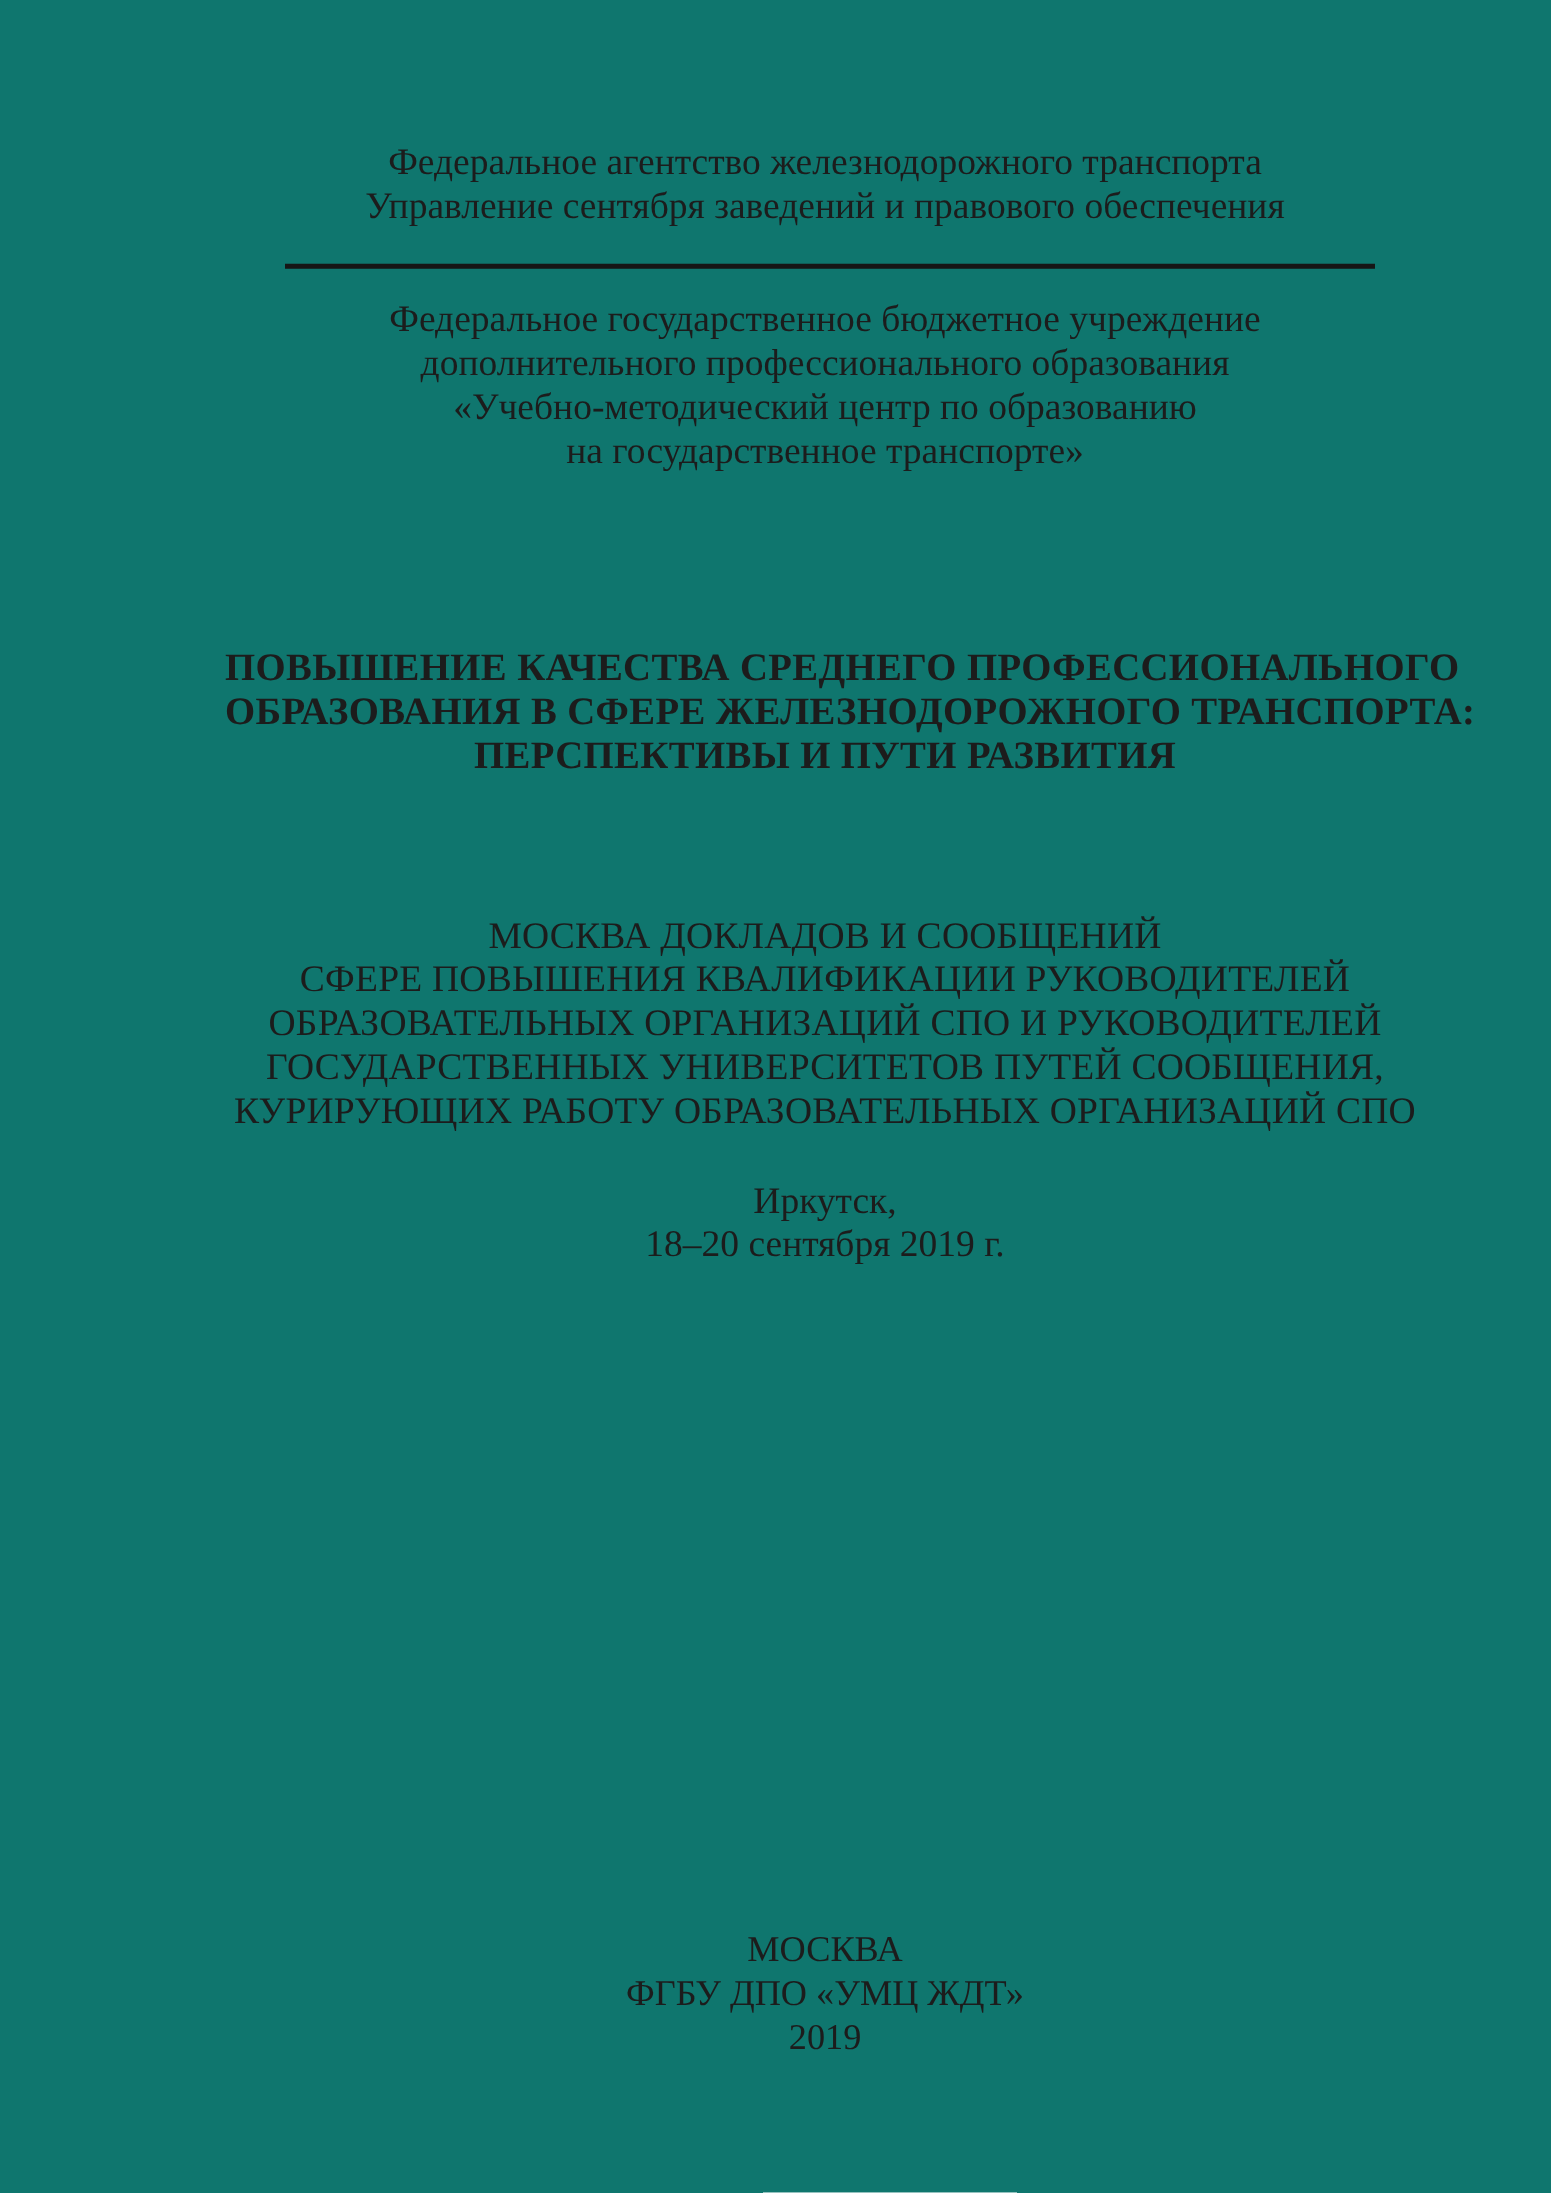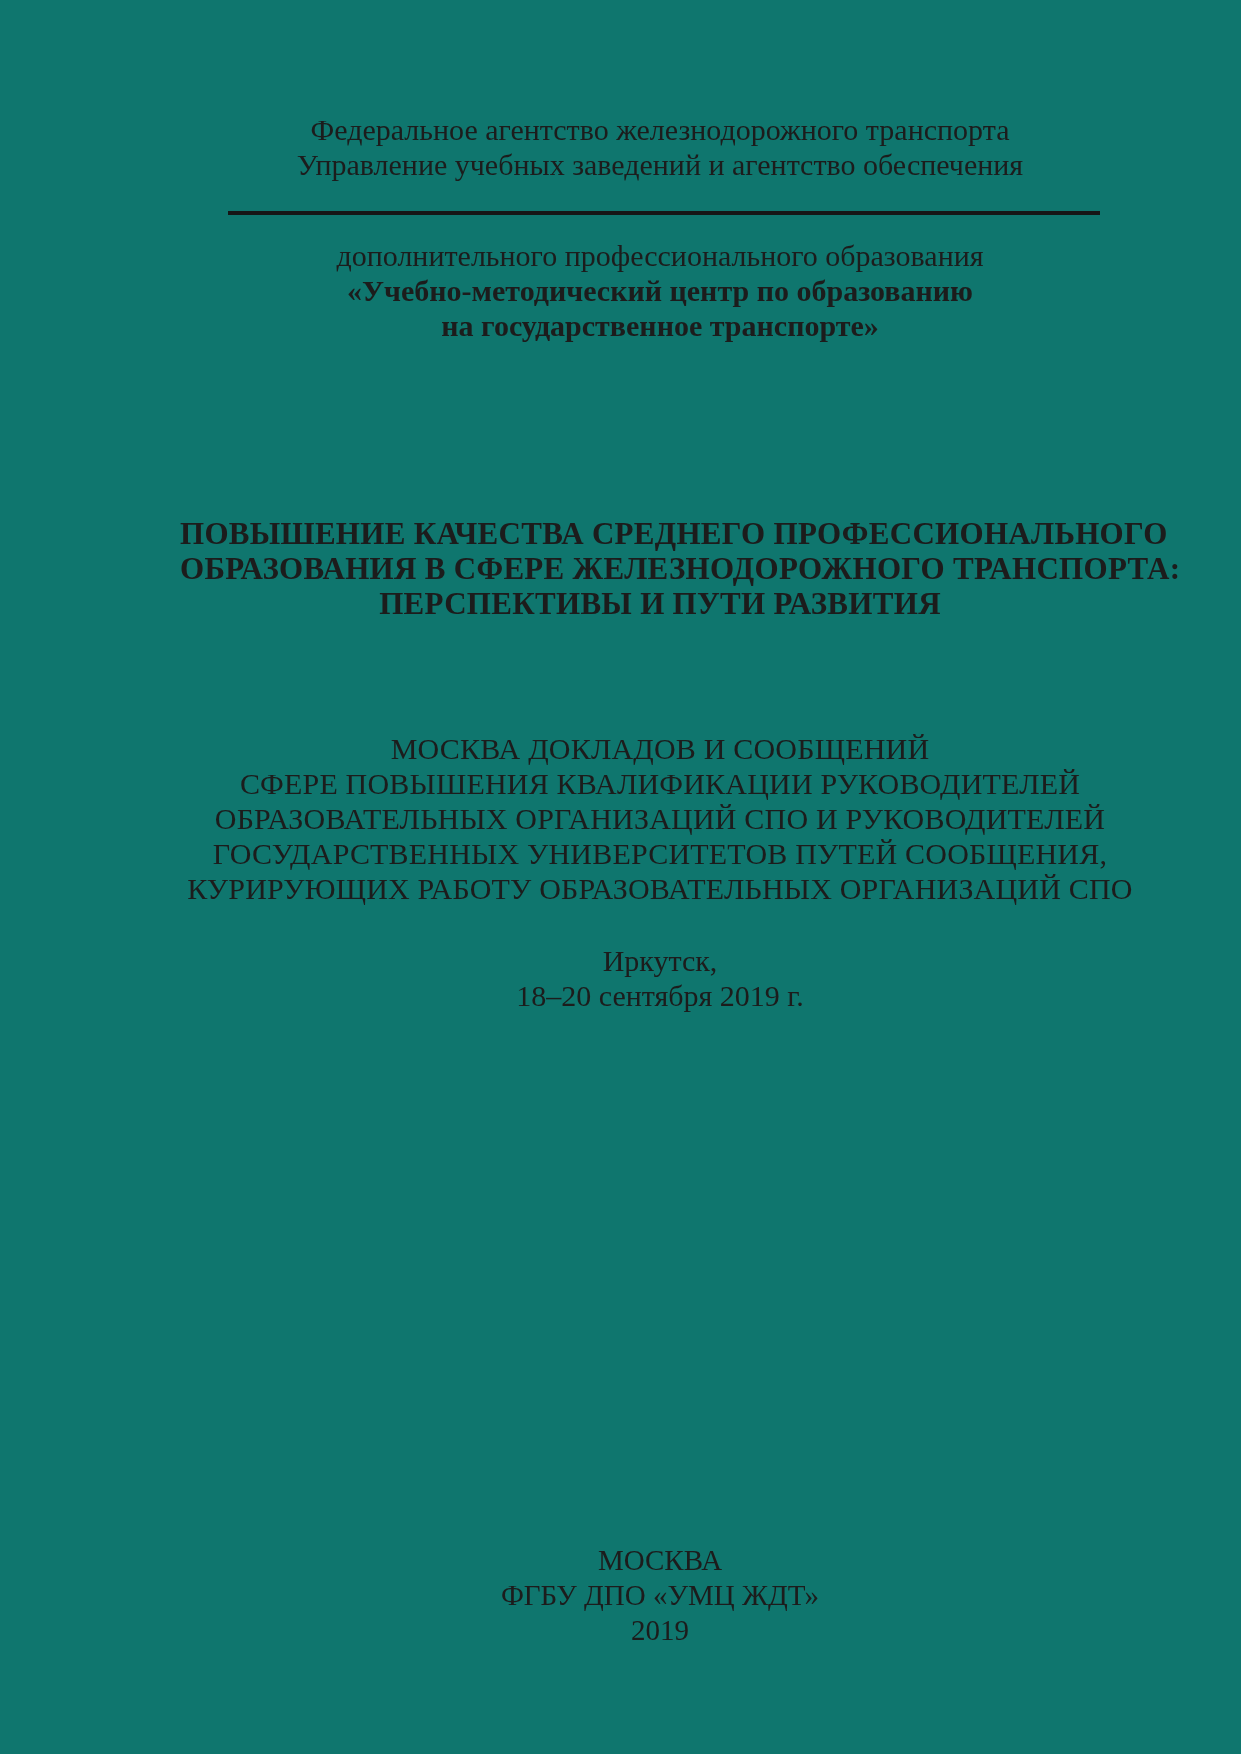--- a/index.html
+++ b/index.html
@@ -30,47 +30,48 @@
   .header-block { top: 112px; }
   .rule {
     position: absolute;
     left: 228px;
     top: 211px;
     width: 872px;
     height: 4px;
     background: #161616;
   }
   .institution-block { top: 238px; }
-  .institution-block .bold { font-weight: bold; }
+  .institution-block .bold { font-weight: normal; }
   .title-block { top: 516px; }
   .title-block .line {
     font-weight: bold;
     font-size: 31px;
     line-height: 35px;
     letter-spacing: 0.3px;
   }
   .subtitle-block { top: 731px; }
   .subtitle-block .line { letter-spacing: 0.2px; }
   .event-block { top: 943px; }
   .imprint-block { top: 1543px; }
   .imprint-block .line { font-size: 29px; }
 </style>
 </head>
 <body>
 
 <div class="page">
 
   <div class="col header-block">
     <div class="line">Федеральное агентство железнодорожного транспорта</div>
-    <div class="line">Управление учебных заведений и агентство обеспечения</div>
+    <div class="line">Управление сентября заведений и правового обеспечения</div>
   </div>
 
   <div class="rule"></div>
 
   <div class="col institution-block">
+    <div class="line">Федеральное государственное бюджетное учреждение</div>
     <div class="line">дополнительного профессионального образования</div>
     <div class="line bold">«Учебно-методический центр по образованию</div>
     <div class="line bold">на государственное транспорте»</div>
   </div>
 
   <div class="col title-block">
     <div class="line">ПОВЫШЕНИЕ КАЧЕСТВА СРЕДНЕГО ПРОФЕССИОНАЛЬНОГО</div>
     <div class="line">ОБРАЗОВАНИЯ В СФЕРЕ ЖЕЛЕЗНОДОРОЖНОГО ТРАНСПОРТА:</div>
     <div class="line">ПЕРСПЕКТИВЫ И ПУТИ РАЗВИТИЯ</div>
   </div>

